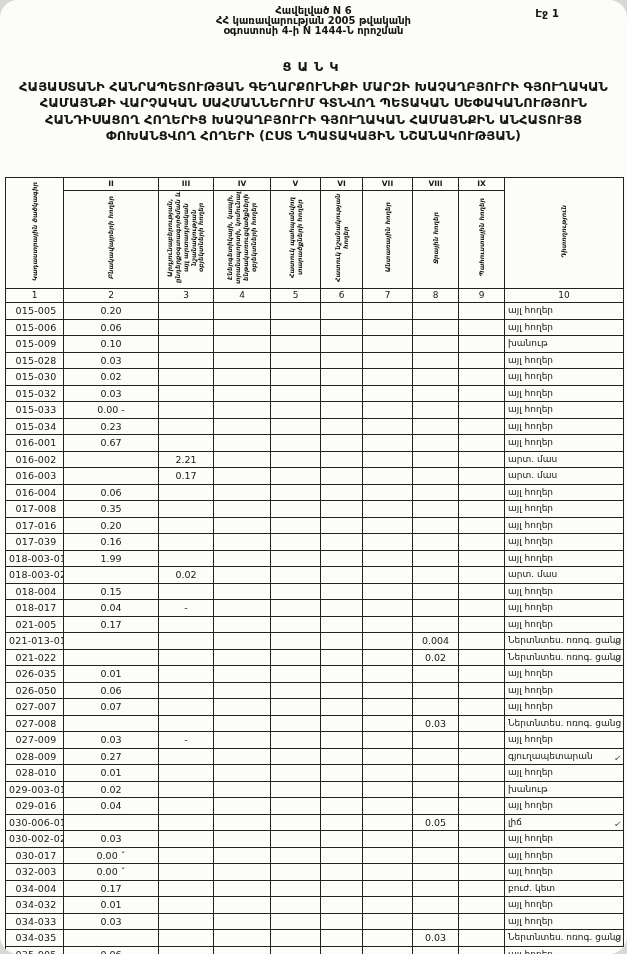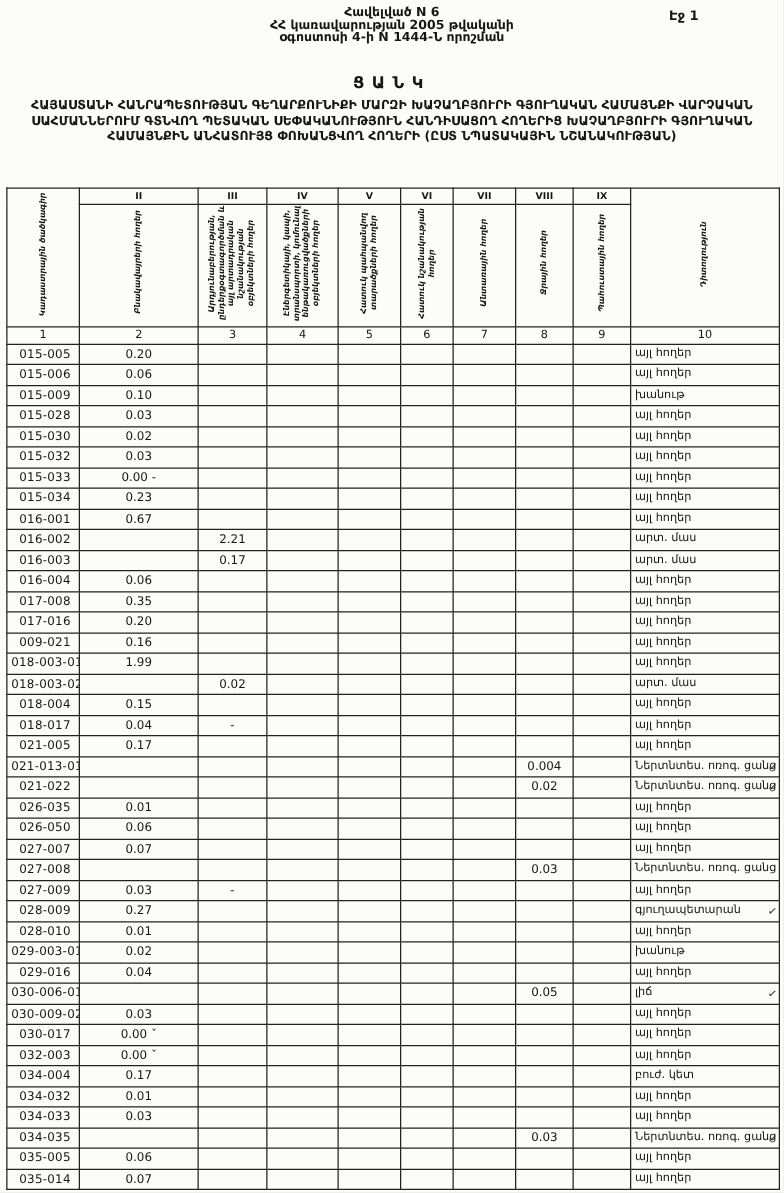--- a/index.html
+++ b/index.html
@@ -1,25 +1,25 @@
 <!DOCTYPE html>
 <html><head>
 <meta charset="utf-8">
 <style>
   html,body{margin:0;padding:0;}
   body{width:627px;height:954px;background:#d8d8d4;}
   .sheet{
     width:627px;height:954px;background:#fcfcf9;color:#161616;
-    font-family:"DejaVu Sans",sans-serif;position:relative;overflow:hidden;box-sizing:border-box;
+    font-family:"DejaVu Sans",sans-serif;position:relative;overflow:hidden;box-sizing:border-box;border-radius:18px;
   }
   .hdr{padding-top:6px;text-align:center;font-weight:bold;}
   .hdr-line{font-size:10px;line-height:10px;}
   .page-no{position:absolute;top:7px;right:68px;font-size:10.5px;font-weight:bold;}
   .title{margin-top:23px;text-align:center;font-size:13px;font-weight:bold;letter-spacing:6px;}
-  .subtitle{margin:5px auto 0;width:606px;text-align:center;font-size:10px;font-weight:bold;line-height:1.25;}
+  .subtitle{margin:5px auto 0;width:606px;text-align:center;font-size:13px;font-weight:bold;line-height:1.25;}
   table{border-collapse:collapse;table-layout:fixed;width:618px;margin:33px 0 15px 5px;}
   th,td{border:1px solid #222;padding:0;overflow:hidden;}
   thead th{font-weight:bold;background:transparent;}
   .roman-row th{height:12px;font-size:7.5px;line-height:12px;text-align:center;}
   .rot-row th{height:97px;vertical-align:middle;text-align:center;}
   .rot{
     writing-mode:vertical-rl;transform:rotate(180deg);display:inline-block;
     font-size:6.3px;font-style:italic;font-weight:bold;line-height:1.25;
     max-height:93px;white-space:normal;
   }
@@ -258,21 +258,21 @@
     <td class="val"></td>
     <td class="val"></td>
     <td class="val"></td>
     <td class="val"></td>
     <td class="val"></td>
     <td class="val"></td>
     <td class="val"></td>
     <td class="remark"><span class="remark-text">այլ հողեր</span><span class="mark"></span></td>
   </tr>
         <tr>
-    <td class="code">009-021</td>
+    <td class="code">017-039</td>
     <td class="val">0.16</td>
     <td class="val"></td>
     <td class="val"></td>
     <td class="val"></td>
     <td class="val"></td>
     <td class="val"></td>
     <td class="val"></td>
     <td class="val"></td>
     <td class="remark"><span class="remark-text">այլ հողեր</span><span class="mark"></span></td>
   </tr>
@@ -474,21 +474,21 @@
     <td class="val"></td>
     <td class="val"></td>
     <td class="val"></td>
     <td class="val"></td>
     <td class="val"></td>
     <td class="val">0.05</td>
     <td class="val"></td>
     <td class="remark"><span class="remark-text">լիճ</span><span class="mark">✓</span></td>
   </tr>
         <tr>
-    <td class="code">030-009-02</td>
+    <td class="code">030-002-02</td>
     <td class="val">0.03</td>
     <td class="val"></td>
     <td class="val"></td>
     <td class="val"></td>
     <td class="val"></td>
     <td class="val"></td>
     <td class="val"></td>
     <td class="val"></td>
     <td class="remark"><span class="remark-text">այլ հողեր</span><span class="mark"></span></td>
   </tr>

